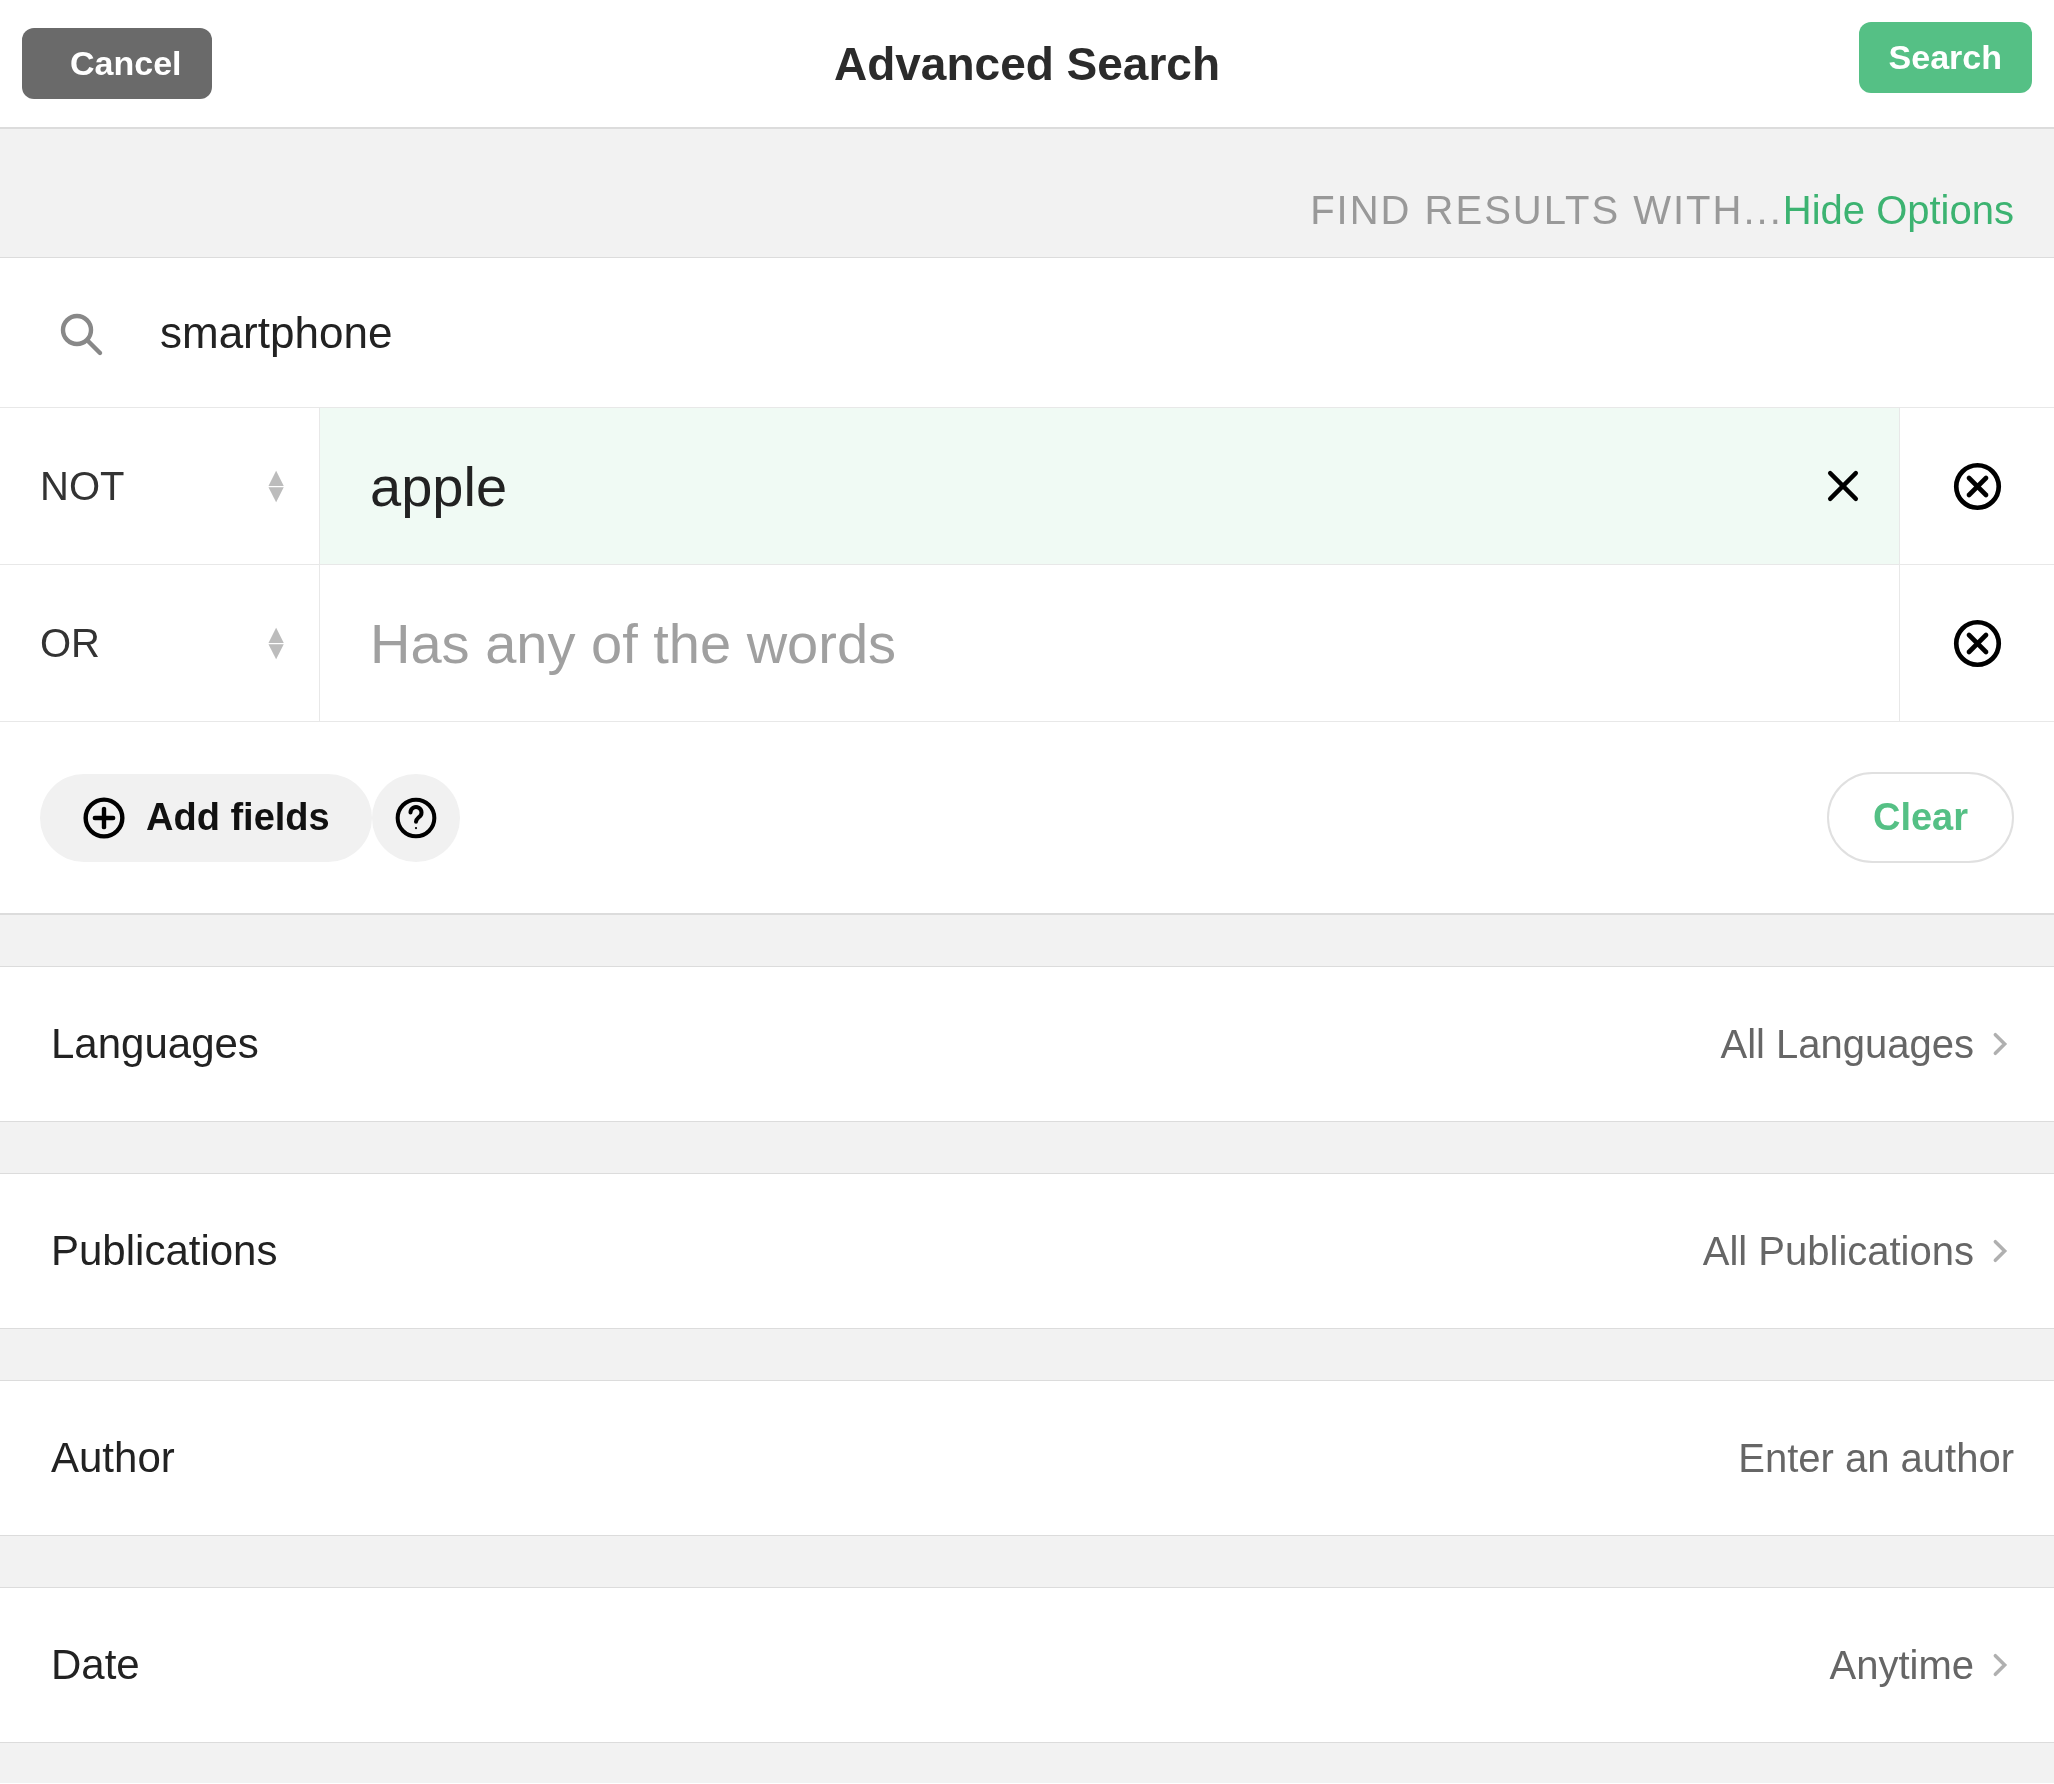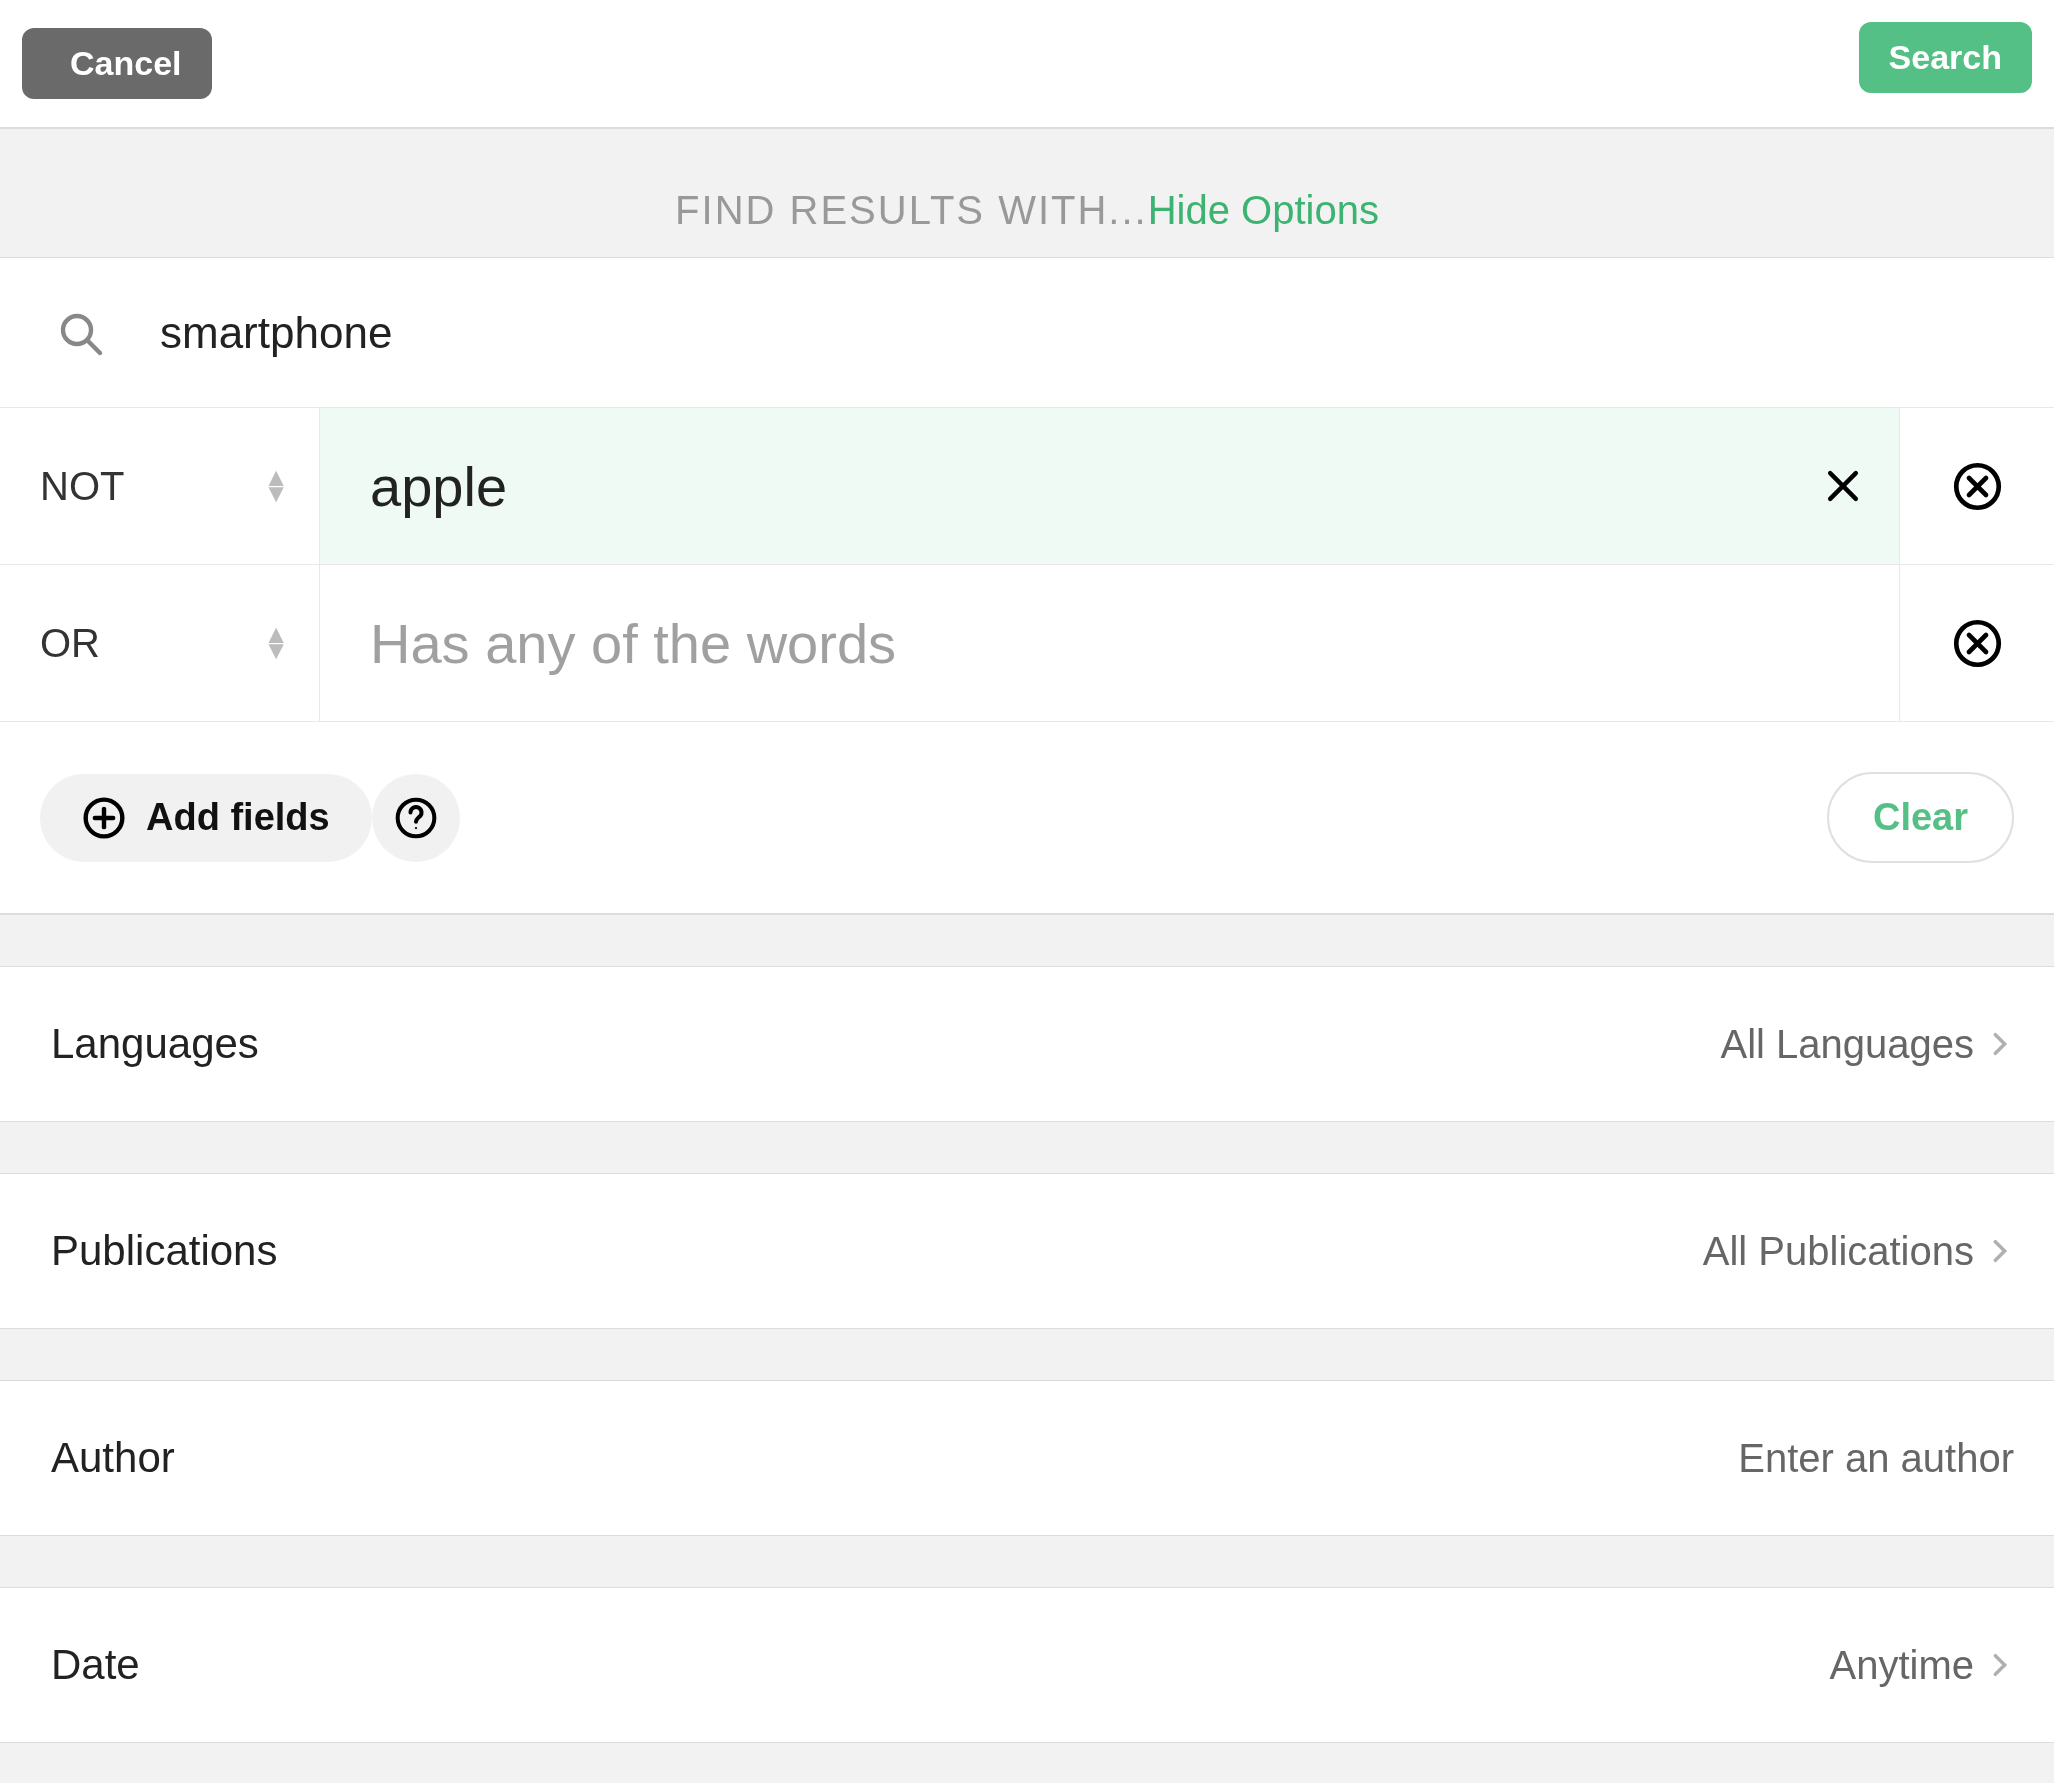--- a/index.html
+++ b/index.html
@@ -60,21 +60,21 @@
     font-weight:600;
     color:var(--grey-text);
     pointer-events:none;
   }
 
   
   .section-head{
     background:var(--grey-bg);
     display:flex;
     align-items:flex-end;
-    justify-content:center;
+    justify-content:flex-end;
     padding:59px 40px 24px 40px;
     border-bottom:1px solid var(--grey-hairline2);
   }
   .section-head .label{
     font-size:40px;
     letter-spacing:2px;
     color:#999;
     text-transform:uppercase;
   }
   .hide-opts{
@@ -217,20 +217,21 @@
   }
   .chev{color:#b0b0b0;}
 
   svg{display:block;}
 </style>
 </head>
 <body>
 
 <div class="topbar">
   <button class="btn btn-cancel">Cancel</button>
+  <div class="title">Advanced Search</div>
   <button class="btn btn-search">Search</button>
 </div>
 
 <div class="section-head">
   <span class="label">Find Results With...</span>
   <span class="hide-opts">Hide Options</span>
 </div>
 
 <div class="query-row">
   <span class="search-icon">

